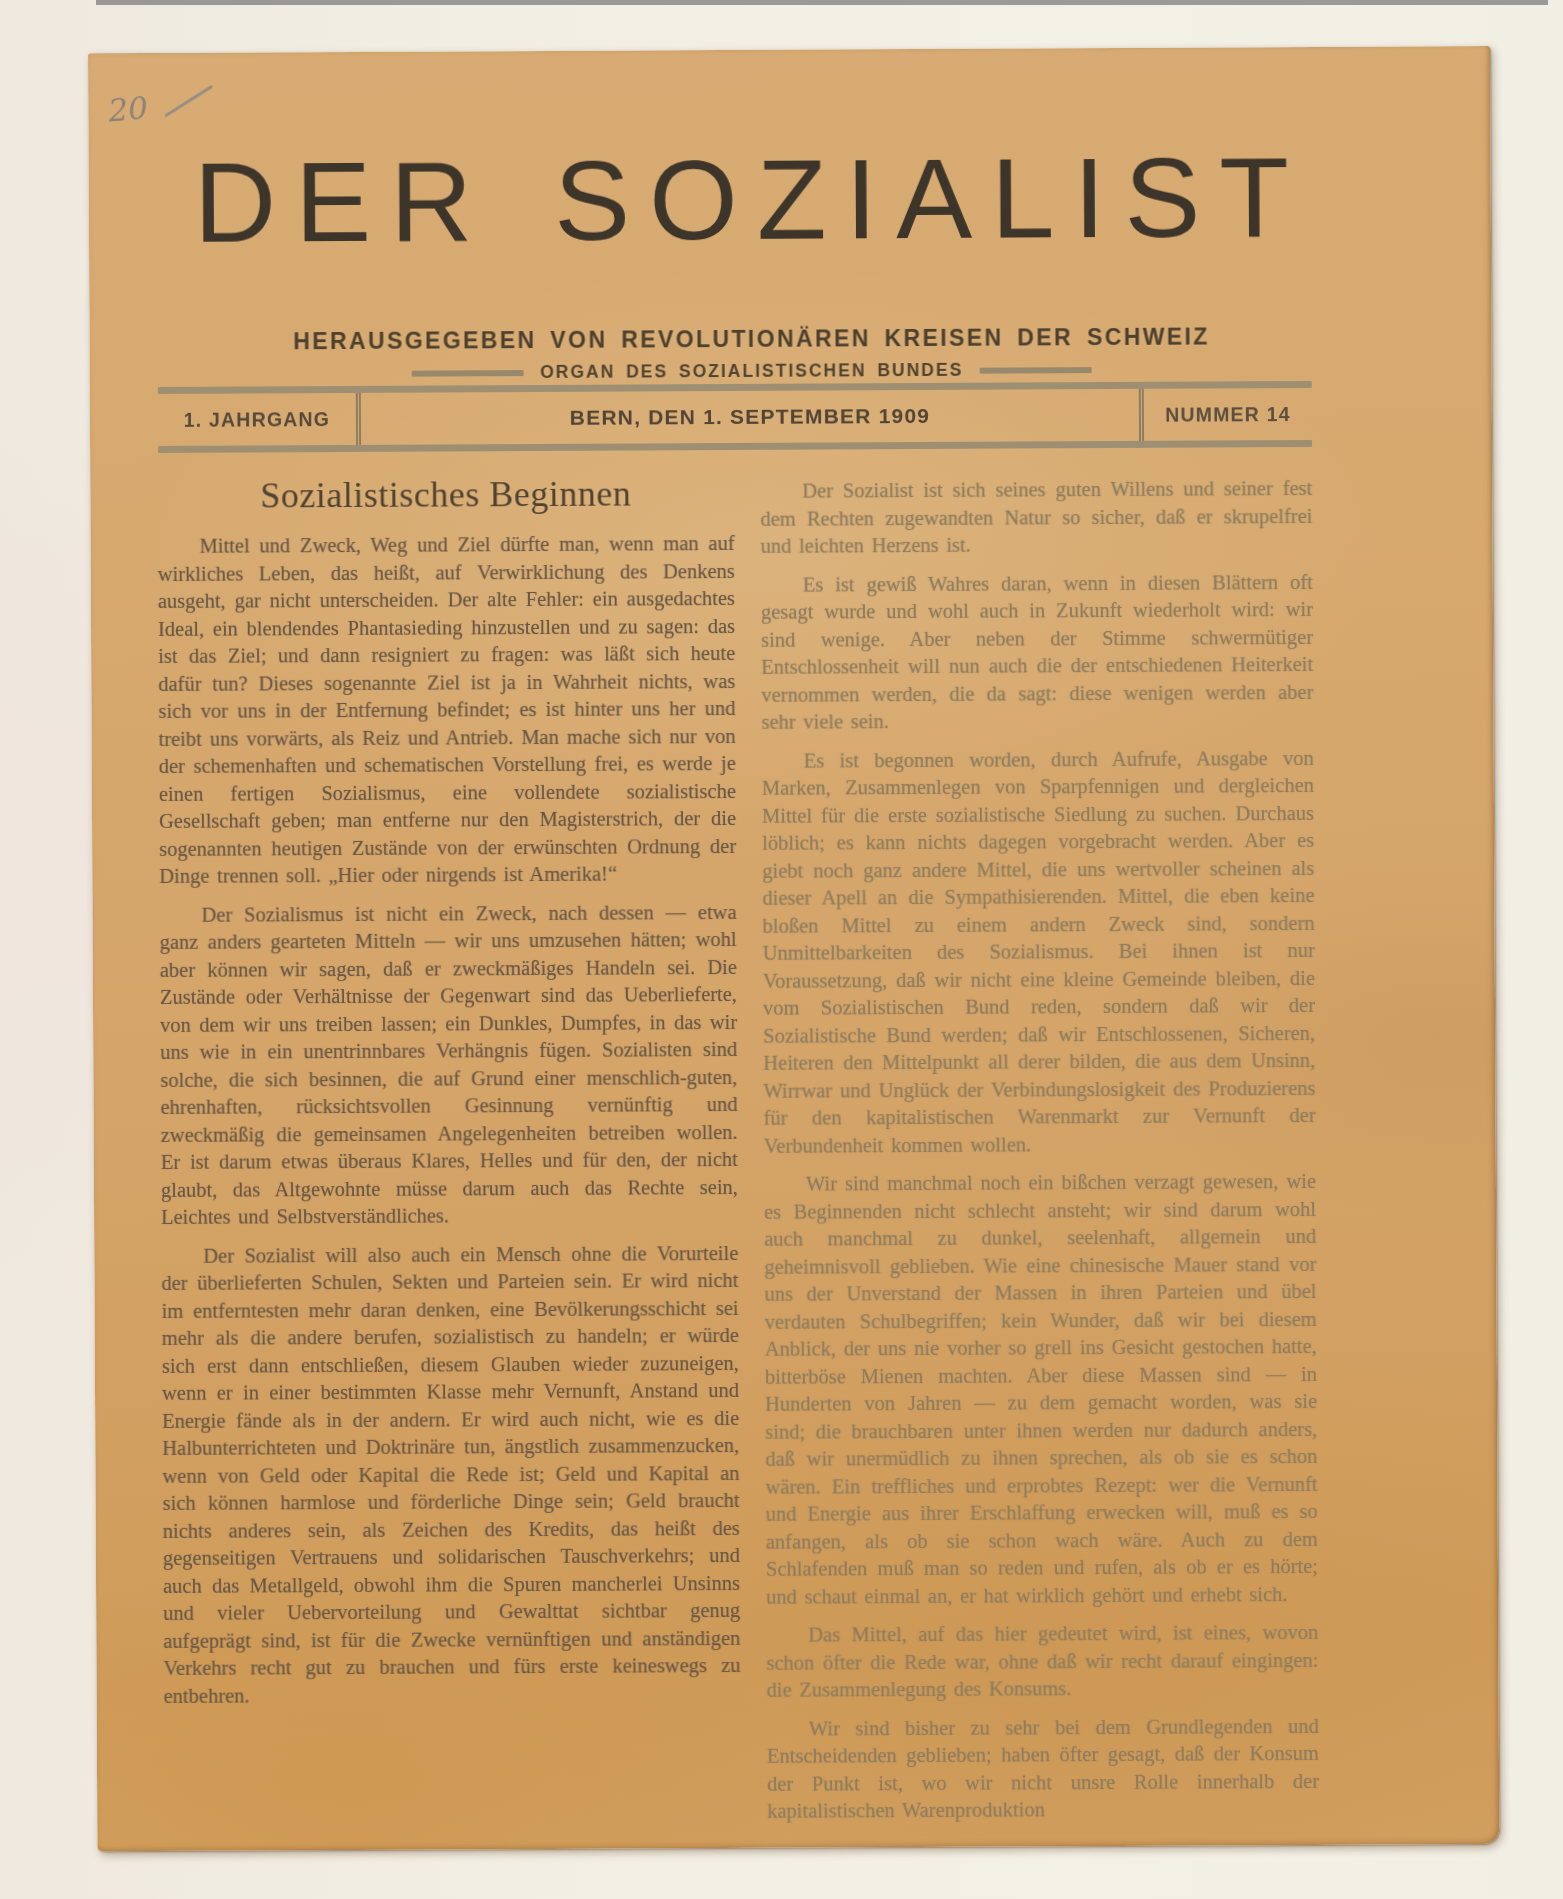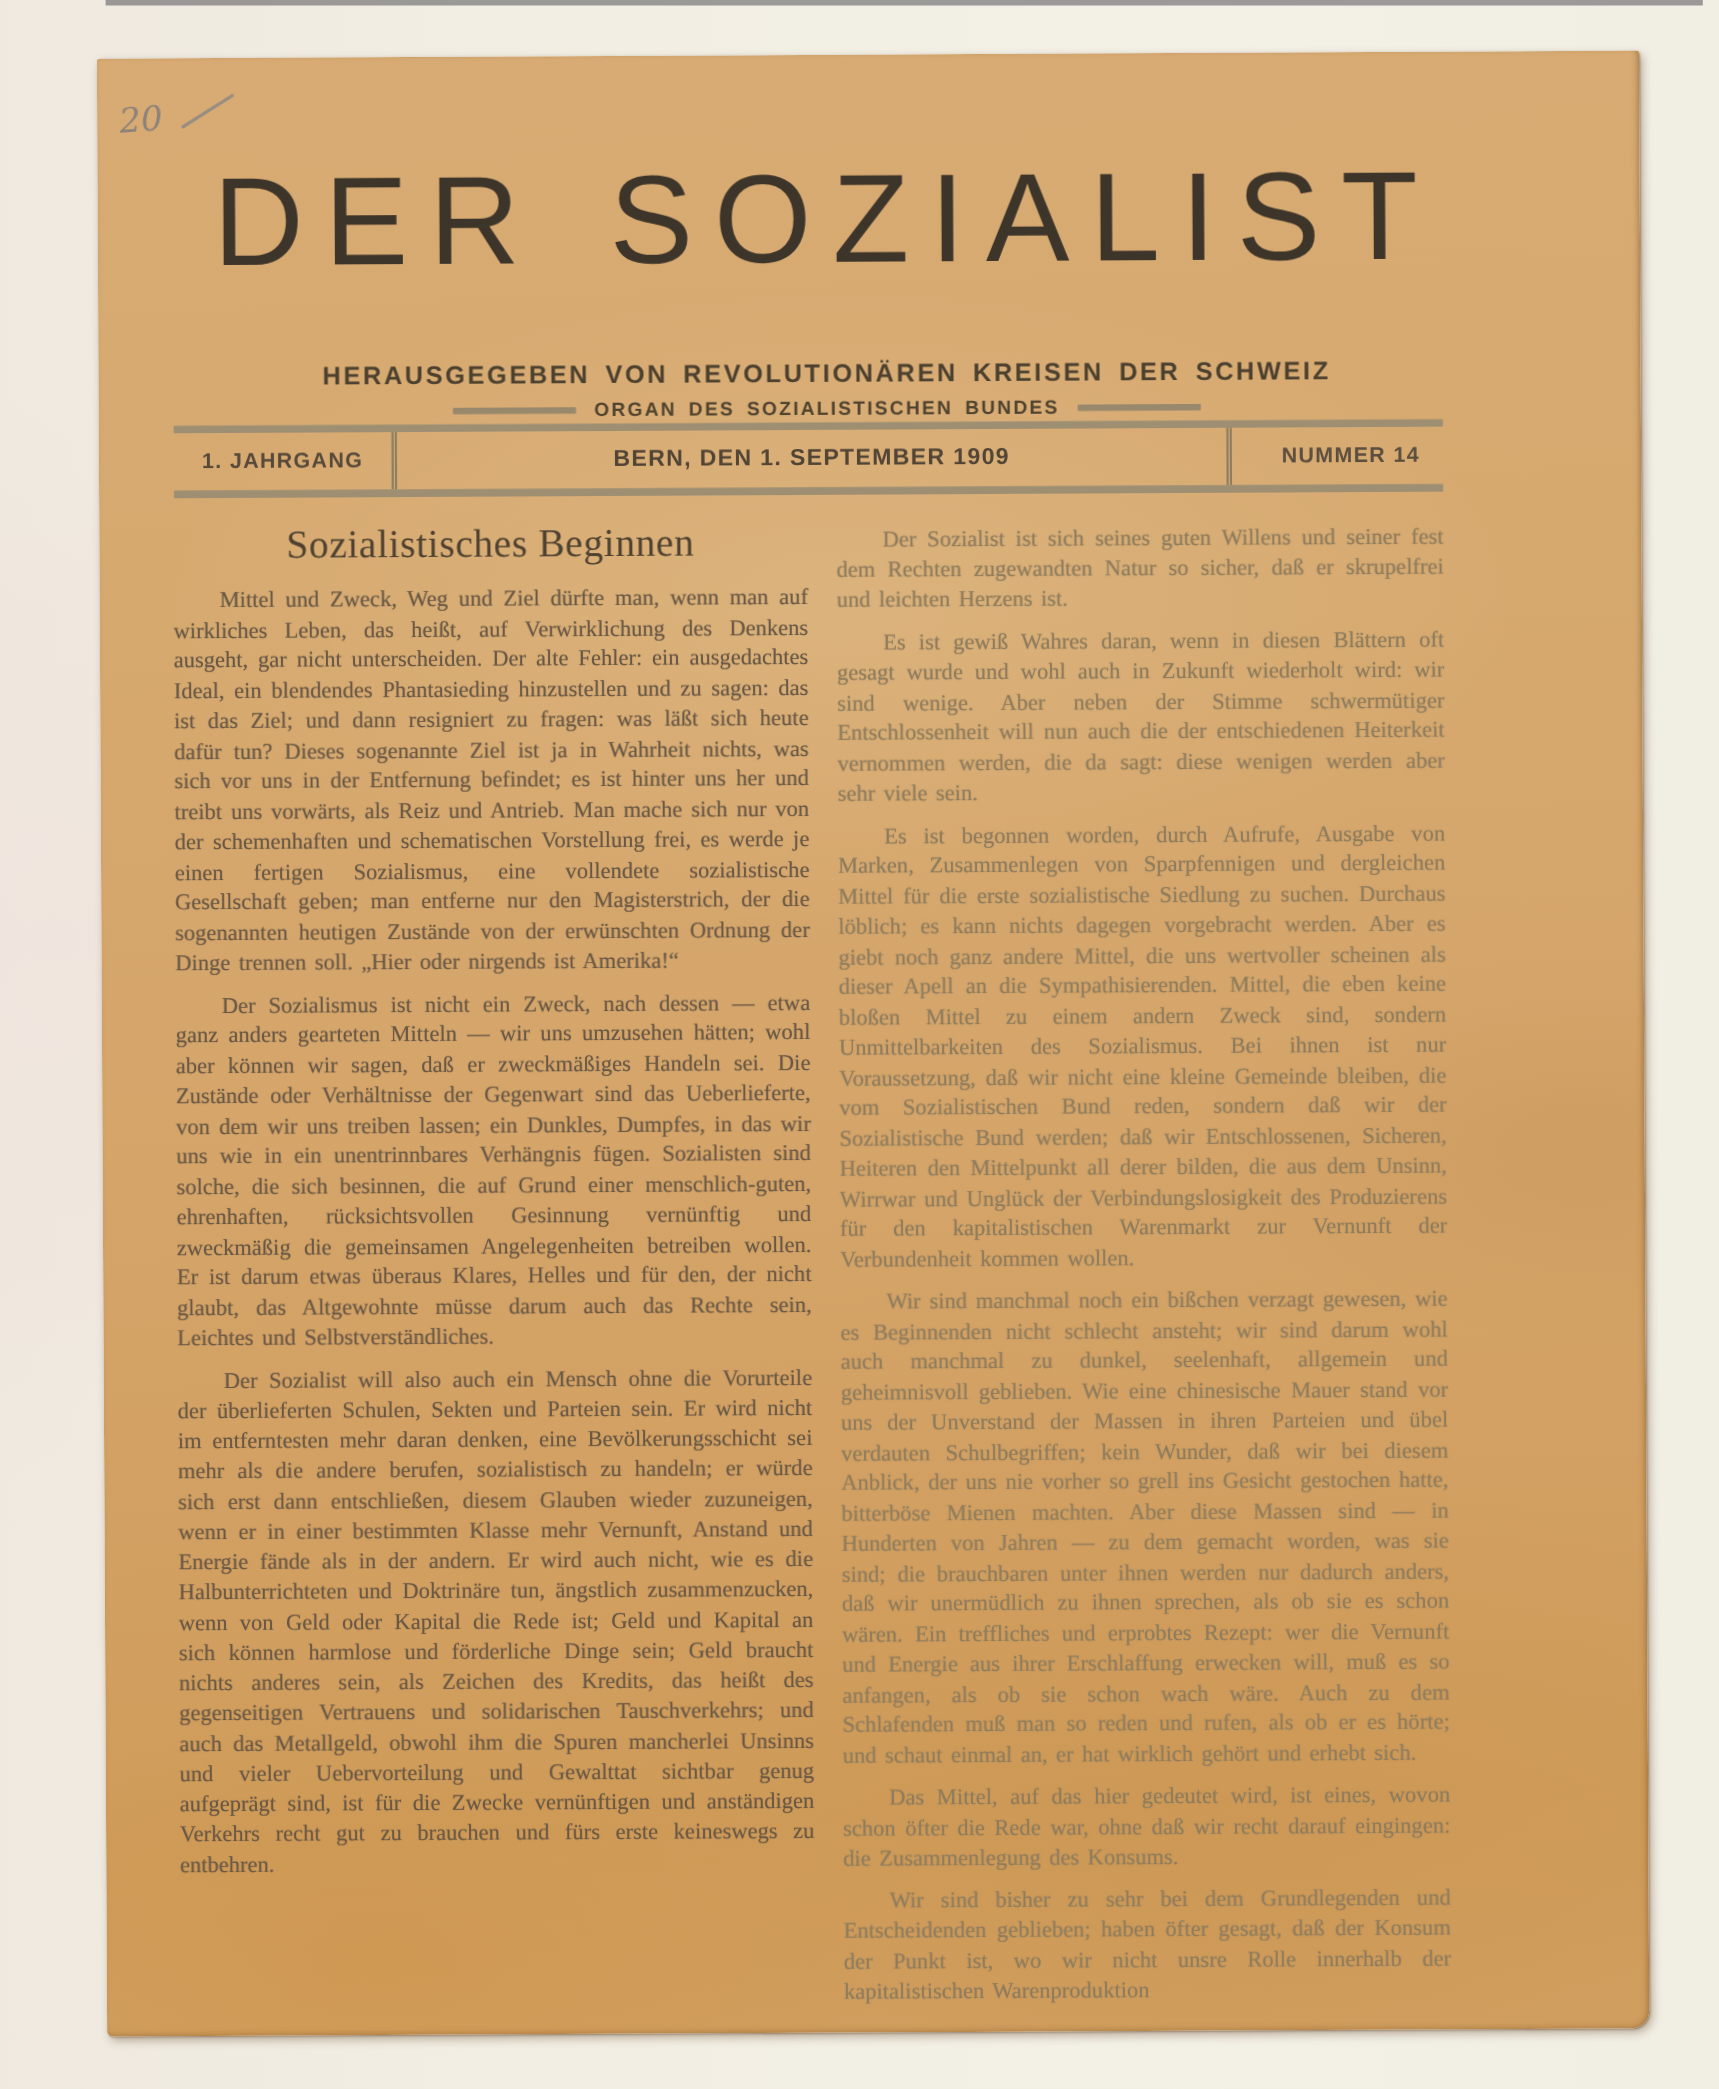--- a/index.html
+++ b/index.html
@@ -65,21 +65,21 @@
   .issue-bar{position:absolute;left:68px;top:334px;width:1154px;filter:blur(.3px);}
   .rule{height:7px;background:#9e8f73;border-radius:1px;}
   .issue-row{display:flex;align-items:stretch;height:52px;}
   .cell{
     display:flex;align-items:center;justify-content:center;
     font-family:"Liberation Sans","DejaVu Sans",sans-serif;
     font-weight:700;font-size:19.5px;letter-spacing:1.2px;color:#57493a;
   }
   .cell.volume{width:198px;}
   .cell.date{flex:1;border-left:5px double #8d7e62;border-right:5px double #8d7e62;font-size:21px;color:#514435;}
-  .cell.number{width:168px;color:#5c4e3e;padding-left:24px;}
+  .cell.number{width:168px;color:#5c4e3e;}
   .columns{position:absolute;left:67px;top:422px;width:1155px;display:flex;gap:26px;}
   .col{box-sizing:border-box;}
   .col.left{width:577px;filter:blur(.3px);}
   .col.right{width:552px;filter:blur(.55px);padding-top:6px;}
   .article-title{
     margin:0 0 16px 0;text-align:center;font-weight:400;
     font-size:36px;letter-spacing:.5px;color:#4f4231;
   }
   .body-text p{
     margin:0 0 11px 0;text-align:justify;text-indent:42px;

